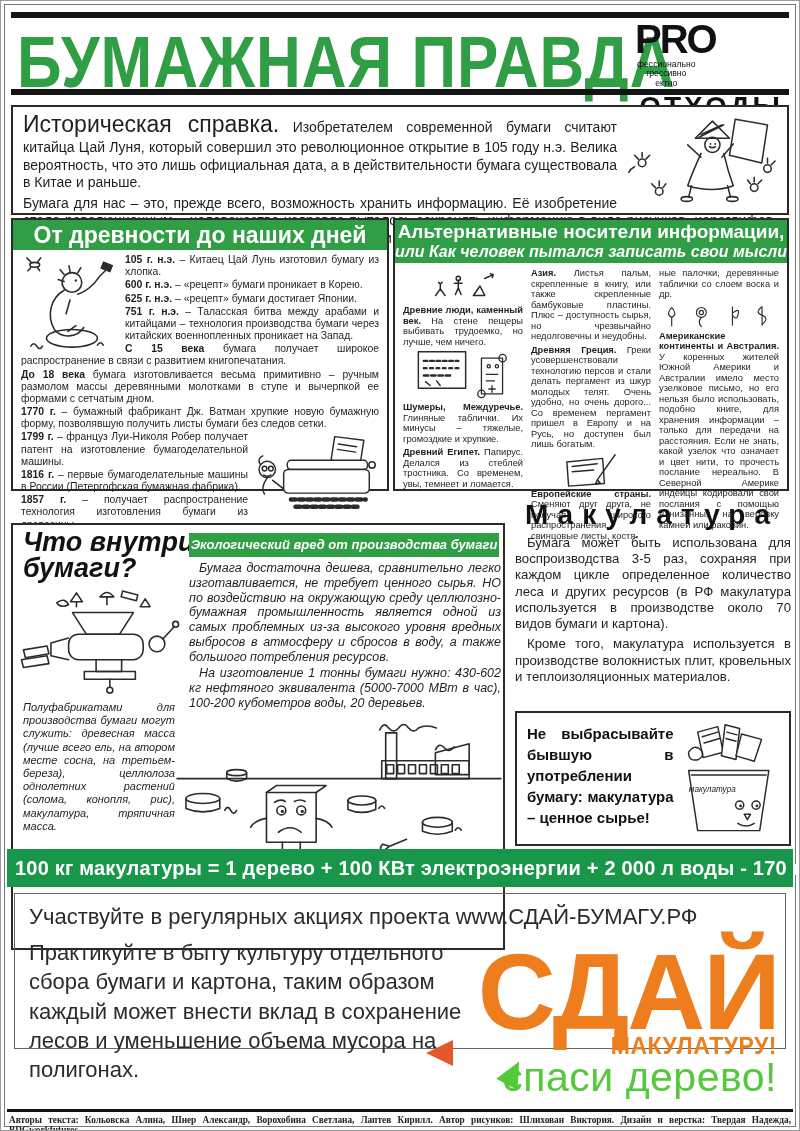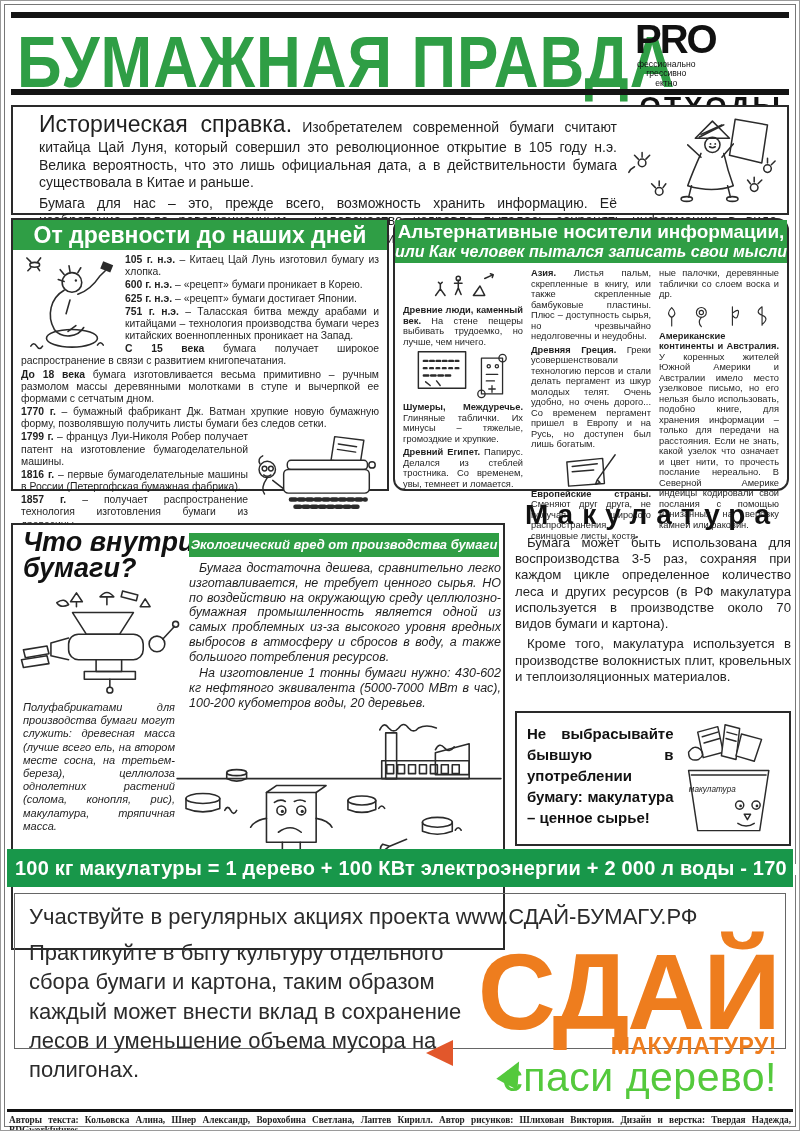--- a/index.html
+++ b/index.html
@@ -21,21 +21,21 @@
          transform:scaleY(1.18);transform-origin:left center;white-space:nowrap;}
   .logo{width:152px;text-align:center;}
   .logo .prorow{display:flex;align-items:flex-start;justify-content:flex-start;flex-direction:column;}
   .logo .pro{font-size:40px;font-weight:900;letter-spacing:-2px;line-height:0.9;color:#111;}
   .logo .prolines{font-size:8.6px;line-height:1.1;text-align:center;margin:3px 0 0 2px;color:#111;}
   .logo .sep{border-top:2.5px solid #111;margin:1px 0 1px 0;}
   .logo .brand{font-size:28px;font-weight:bold;letter-spacing:3px;color:#111;line-height:1.05;}
   .logo .site{font-size:11px;color:#222;}
 
   
-  .hist{padding:3px 10px 0 26px;font-size:14px;line-height:1.26;}
+  .hist{padding:3px 10px 0 10px;font-size:14px;line-height:1.26;}
   .hist .hd{font-size:23px;}
 
   
   .tlbody{padding:4px 8px;font-size:10.4px;line-height:1.17;}
   .tlbody p{margin:0 0 1px 0;}
   
   .altcols{display:flex;gap:8px;padding:5px 8px;font-size:9.3px;line-height:1.13;}
   .altcols .c{flex:1;min-width:0;}
   .altcols p{margin:0 0 3px 0;}
   .icn{display:block;margin:1px auto 2px auto;}
@@ -164,21 +164,21 @@
           <line x1="40" y1="73" x2="122" y2="73" stroke="#2b2b2b" stroke-width="5" stroke-dasharray="5 4"></line>
           <line x1="45" y1="81" x2="117" y2="81" stroke="#2b2b2b" stroke-width="5" stroke-dasharray="5 4"></line>
         </g>
       </svg>
       <p><b>1799 г.</b> <span>– француз Луи-Николя Робер получает патент на изготовление бумагоделательной машины.</span></p>
       <p><b>1816 г.</b> <span>– первые бумагоделательные машины в России (Петергофская бумажная фабрика).</span></p>
       <p><b>1857 г.</b> <span>– получает распространение технология изготовления бумаги из древесины.</span></p>
     </div>
   </div>
 
-  <div class="abs box" style="left:392px;right:10px;top:217px;height:273px;border-radius:12px;">
+  <div class="abs box" style="left:392px;right:10px;top:217px;height:273px;">
     <div class="gbar" style="padding:2px 0 3px 0;">
       <div style="font-size:19px;line-height:1.1;">Альтернативные носители информации,</div>
       <div style="font-size:16px;font-style:italic;line-height:1.1;">или Как человек пытался записать свои мысли</div>
     </div>
     <div class="altcols just">
       <div class="c">
         <svg class="icn" width="68" height="34" viewBox="0 0 70 36">
           <g class="s" stroke-width="1.3">
             <path d="M6,28 l5,-7 l5,7 M11,21 v-5 M9,14 l2,2 l2,-2"></path>
             <circle cx="30" cy="10" r="2.2"></circle>

